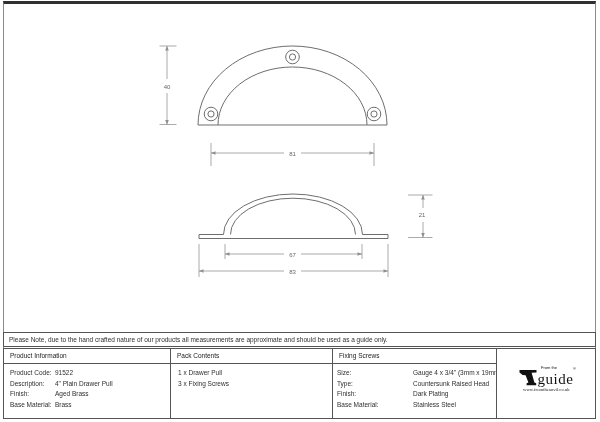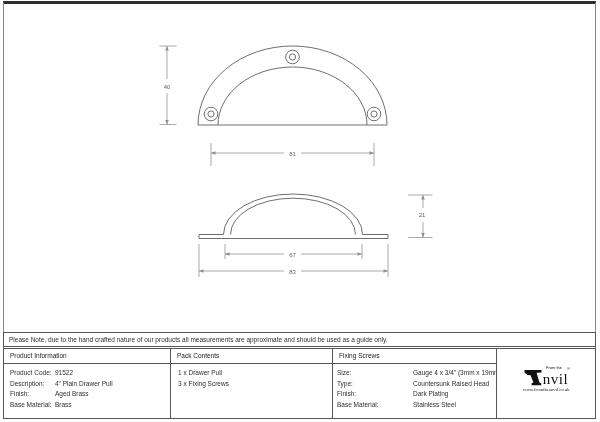--- a/index.html
+++ b/index.html
@@ -151,20 +151,20 @@
         </div>
       </div>
     </div>
 
     <div class="cell c4">
       <div class="logo-row">
         <svg width="18" height="16" viewBox="0 0 18 16" style="margin-right:1px">
           <path fill="#111" d="M8.5,0 L17.5,0 L17.5,2.4 L12.6,2.8 L15.4,12.6 L17.2,13.2 L17.2,15.2 L7.6,15.2 L7.6,13.2 L9.4,12.6 L6.6,5.2 L3.6,5.0 L0.5,2.4 L0.5,0 Z"></path>
         </svg>
         <span class="logo-tagline">From the</span>
-        <span class="logo-name">nvil</span>
+        <span class="logo-name">guide</span>
         <span class="logo-reg">®</span>
       </div>
       <div class="logo-site">www.fromtheanvil.co.uk</div>
     </div>
 
   </div>
 </div>
 
 </body></html>

